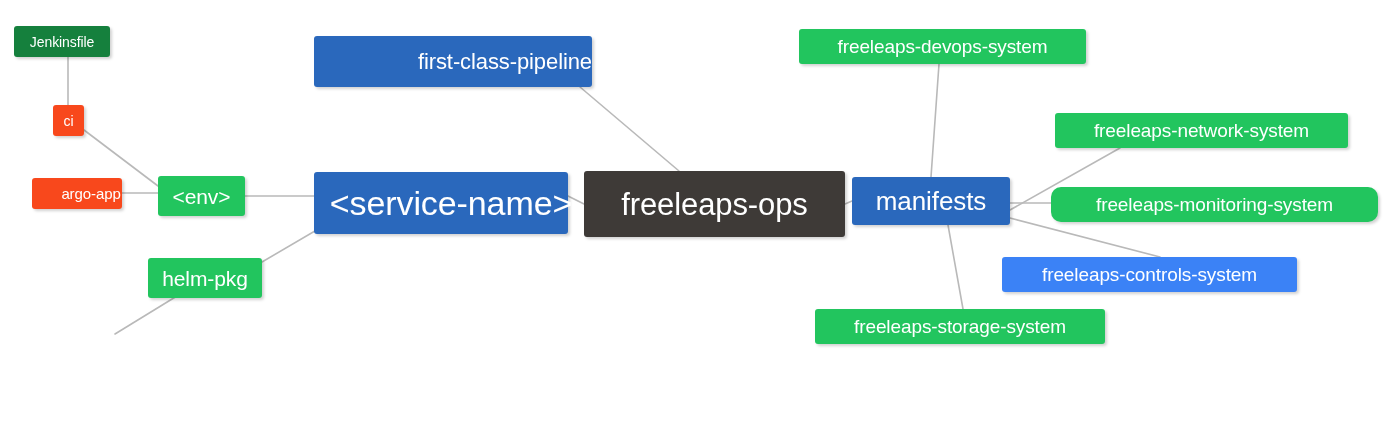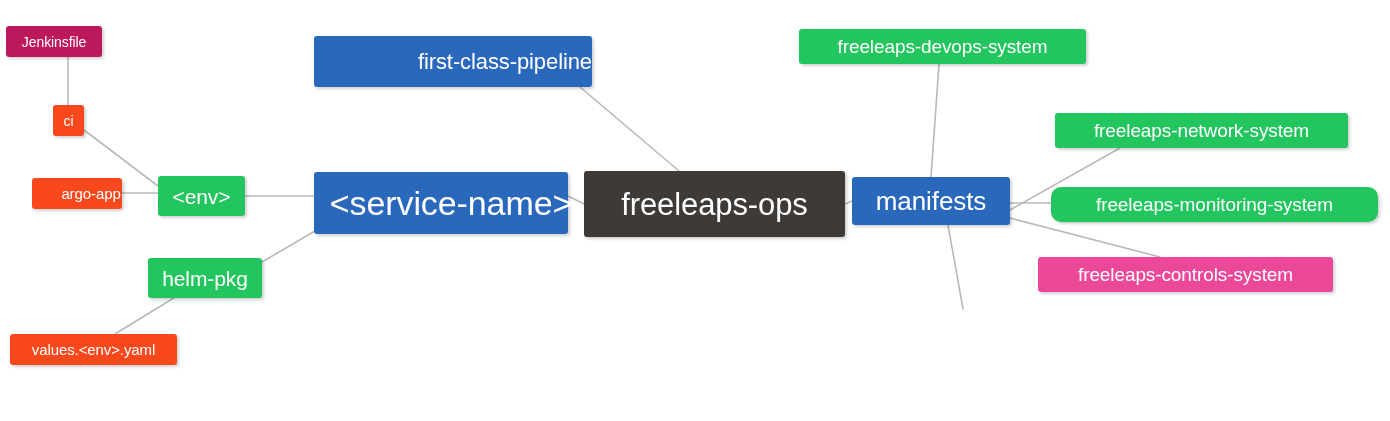--- a/index.html
+++ b/index.html
@@ -71,37 +71,37 @@
     </div>
     <div class="node" style="left: 852px; top: 177px; width: 158px; height: 48px; background: rgb(42, 104, 188); font-size: 26px; text-align: center;">
       <span>manifests</span>
     </div>
     <div class="node" style="left: 148px; top: 258px; width: 114px; height: 40px; background: rgb(34, 197, 94); font-size: 21px;">
       <span>helm-pkg</span>
     </div>
     <div class="node" style="left: 158px; top: 176px; width: 87px; height: 40px; background: rgb(34, 197, 94); font-size: 21px;">
       <span>&lt;env&gt;</span>
     </div>
-    <div class="node" style="left: 6px; top: 26px; width: 96px; height: 31px; background: #be185d; font-size: 14px;">
+    <div class="node" style="left: 14px; top: 26px; width: 96px; height: 31px; background: #15803d; font-size: 14px;">
       <span>Jenkinsfile</span>
     </div>
     <div class="node" style="left: 53px; top: 105px; width: 31px; height: 31px; background: rgb(248, 72, 28); font-size: 14px;">
       <span>ci</span>
     </div>
     <div class="node" style="left: 32px; top: 178px; width: 90px; height: 31px; background: rgb(248, 72, 28); font-size: 15px; padding-left: 28px;">
       <span>argo-app</span>
-    </div>
-    <div class="node" style="left: 10px; top: 334px; width: 167px; height: 31px; background: rgb(248, 72, 28); font-size: 15px;">
-      <span>values.&lt;env&gt;.yaml</span>
     </div>
     <div class="node" style="left: 799px; top: 29px; width: 287px; height: 35px; background: rgb(34, 197, 94); font-size: 19px;">
       <span>freeleaps-devops-system</span>
     </div>
     <div class="node" style="left: 1055px; top: 113px; width: 293px; height: 35px; background: rgb(34, 197, 94); font-size: 19px;">
       <span>freeleaps-network-system</span>
     </div>
     <div class="node" style="left: 1051px; top: 187px; width: 327px; height: 35px; background: rgb(34, 197, 94); font-size: 19px; border-radius: 10px;">
       <span>freeleaps-monitoring-system</span>
     </div>
-    <div class="node" style="left: 1038px; top: 257px; width: 295px; height: 35px; background: #ec4899; font-size: 19px;">
+    <div class="node" style="left: 1002px; top: 257px; width: 295px; height: 35px; background: #3b82f6; font-size: 19px;">
       <span>freeleaps-controls-system</span>
+    </div>
+    <div class="node" style="left: 815px; top: 309px; width: 290px; height: 35px; background: rgb(34, 197, 94); font-size: 19px;">
+      <span>freeleaps-storage-system</span>
     </div>
   </div>
 
 </body></html>

